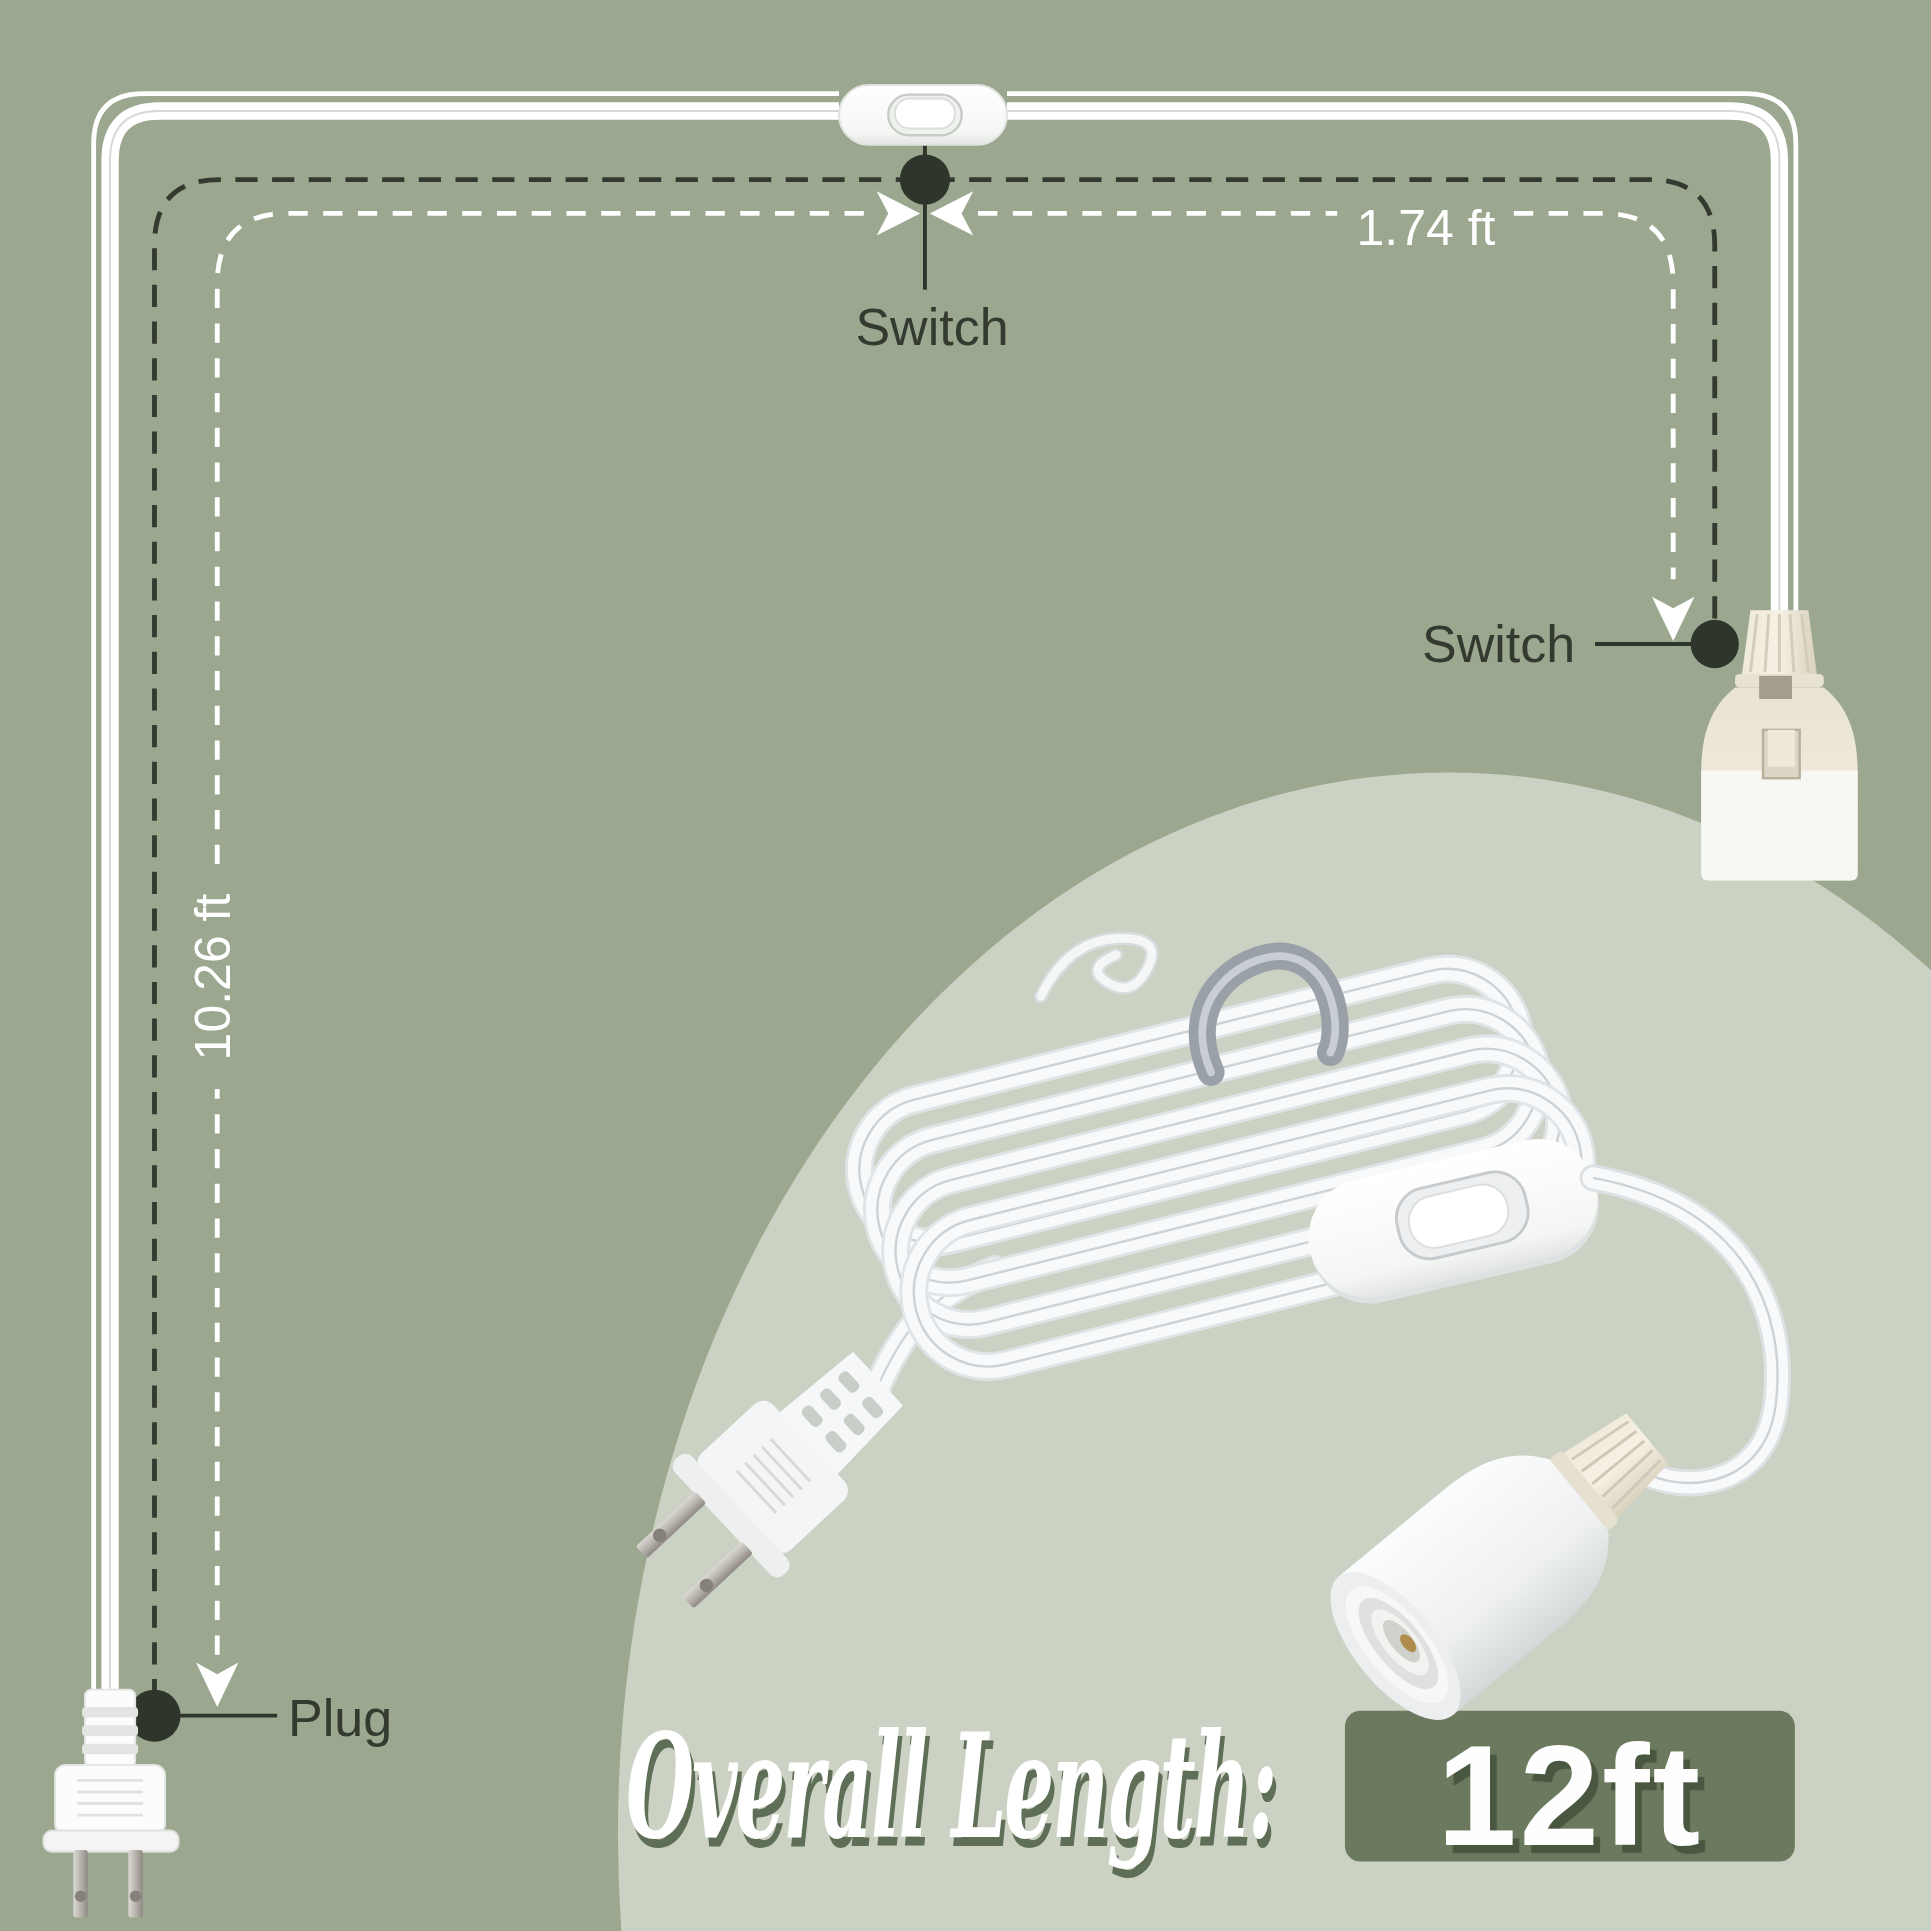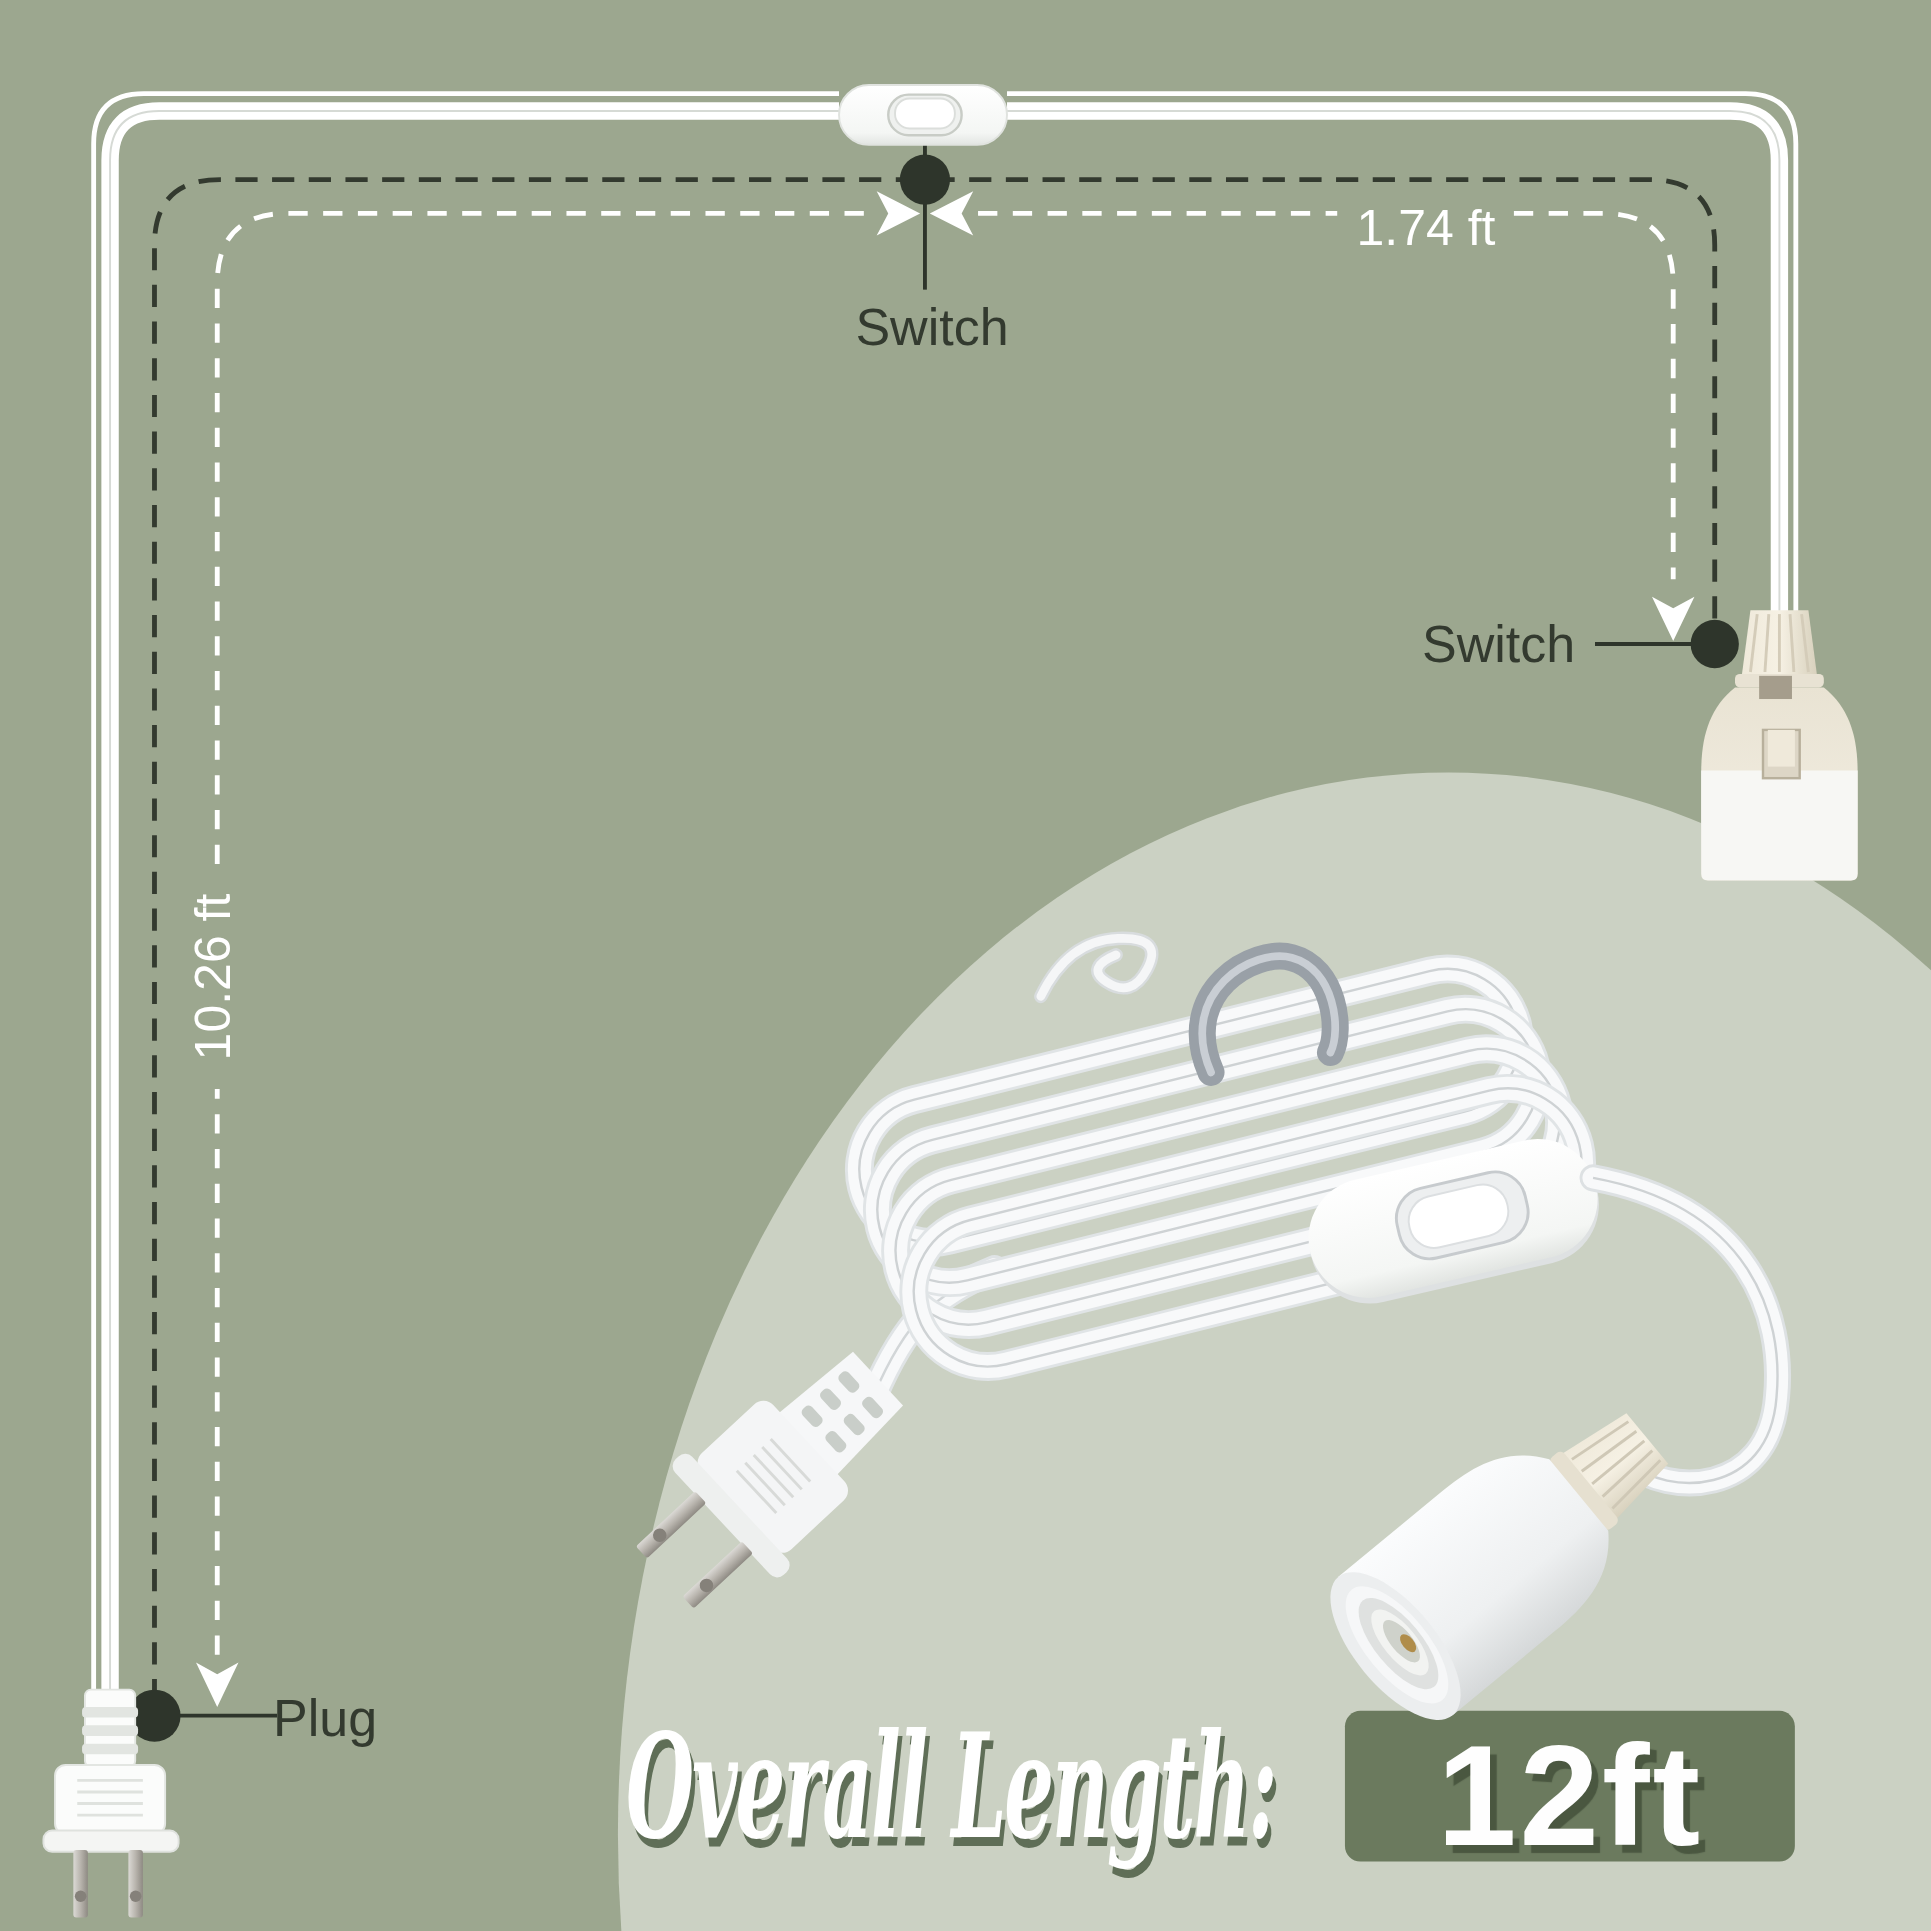--- a/index.html
+++ b/index.html
@@ -231,21 +231,21 @@
       <circle cx="83.5" cy="1964" r="6" fill="#85817a"></circle>
       <circle cx="140.5" cy="1964" r="6" fill="#85817a"></circle>
     </g>
   </g>
 </svg>
 
 <div class="label centerx" style="left:932px;top:301px;">Switch</div>
 
 <div class="label" style="left:1422px;top:618px;">Switch</div>
 
-<div class="label" style="left:273px;top:1692px;">Plug</div>
+<div class="label" style="left:288px;top:1692px;">Plug</div>
 
 <div class="label white center" style="left:1426px;top:212px;margin-top:16px;">1.74 ft</div>
 
 <div class="label white rot90" style="left:213px;top:977px;">10.26 ft</div>
 
 <div class="script">Overall Length:</div>
 
 <div class="badge-text">12ft</div>
 
 </div>

